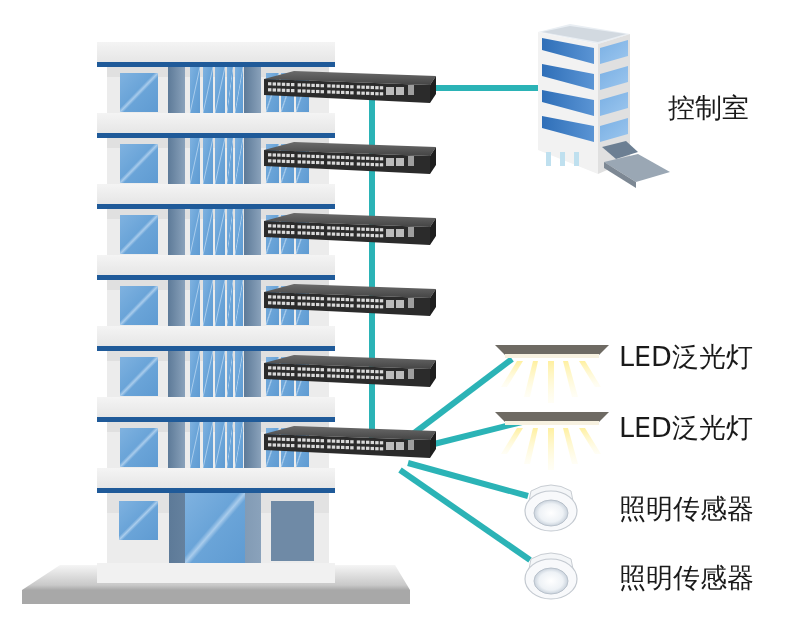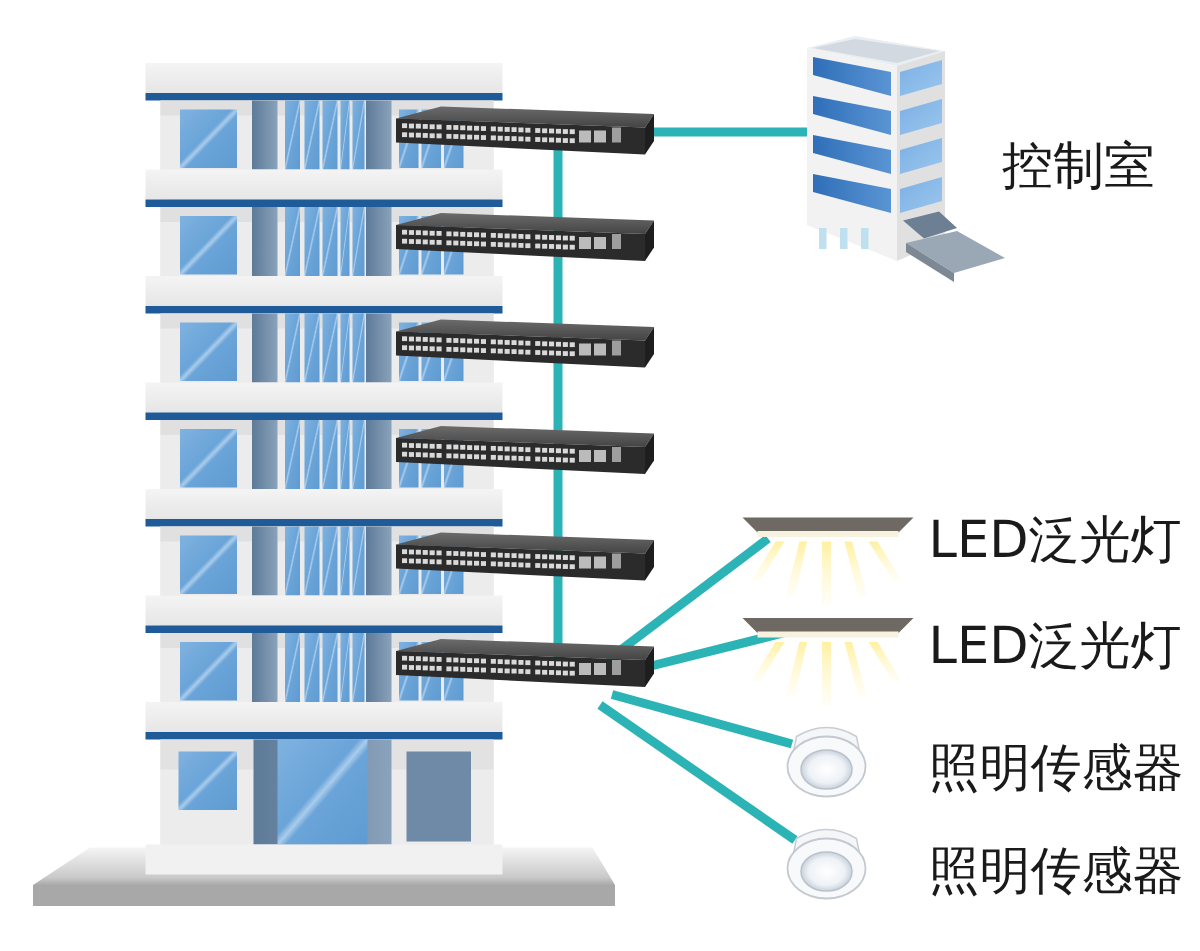--- a/index.html
+++ b/index.html
@@ -1,18 +1,18 @@
 <!DOCTYPE html>
 <html><head>
 <meta charset="utf-8">
 <style>
   html,body{margin:0;padding:0;background:#ffffff;}
   body{width:800px;height:634px;position:relative;overflow:hidden;font-family:"DejaVu Sans",sans-serif;}
   svg{position:absolute;left:0;top:0;}
-  .label{position:absolute;font-family:"DejaVu Sans",sans-serif;color:#1a1a1a;font-size:34px;line-height:1;white-space:nowrap;}
+  .label{position:absolute;font-family:"DejaVu Sans",sans-serif;color:#1a1a1a;font-size:27px;line-height:1;white-space:nowrap;}
 </style>
 </head>
 <body>
 
 <svg width="800" height="634" viewBox="0 0 800 634">
   <defs>
     <linearGradient id="glassG" x1="0" y1="0" x2="1" y2="1">
       <stop offset="0" stop-color="#7fb2e0"></stop>
       <stop offset="0.45" stop-color="#6aa4d8"></stop>
       <stop offset="0.5" stop-color="#a9ccec"></stop>

